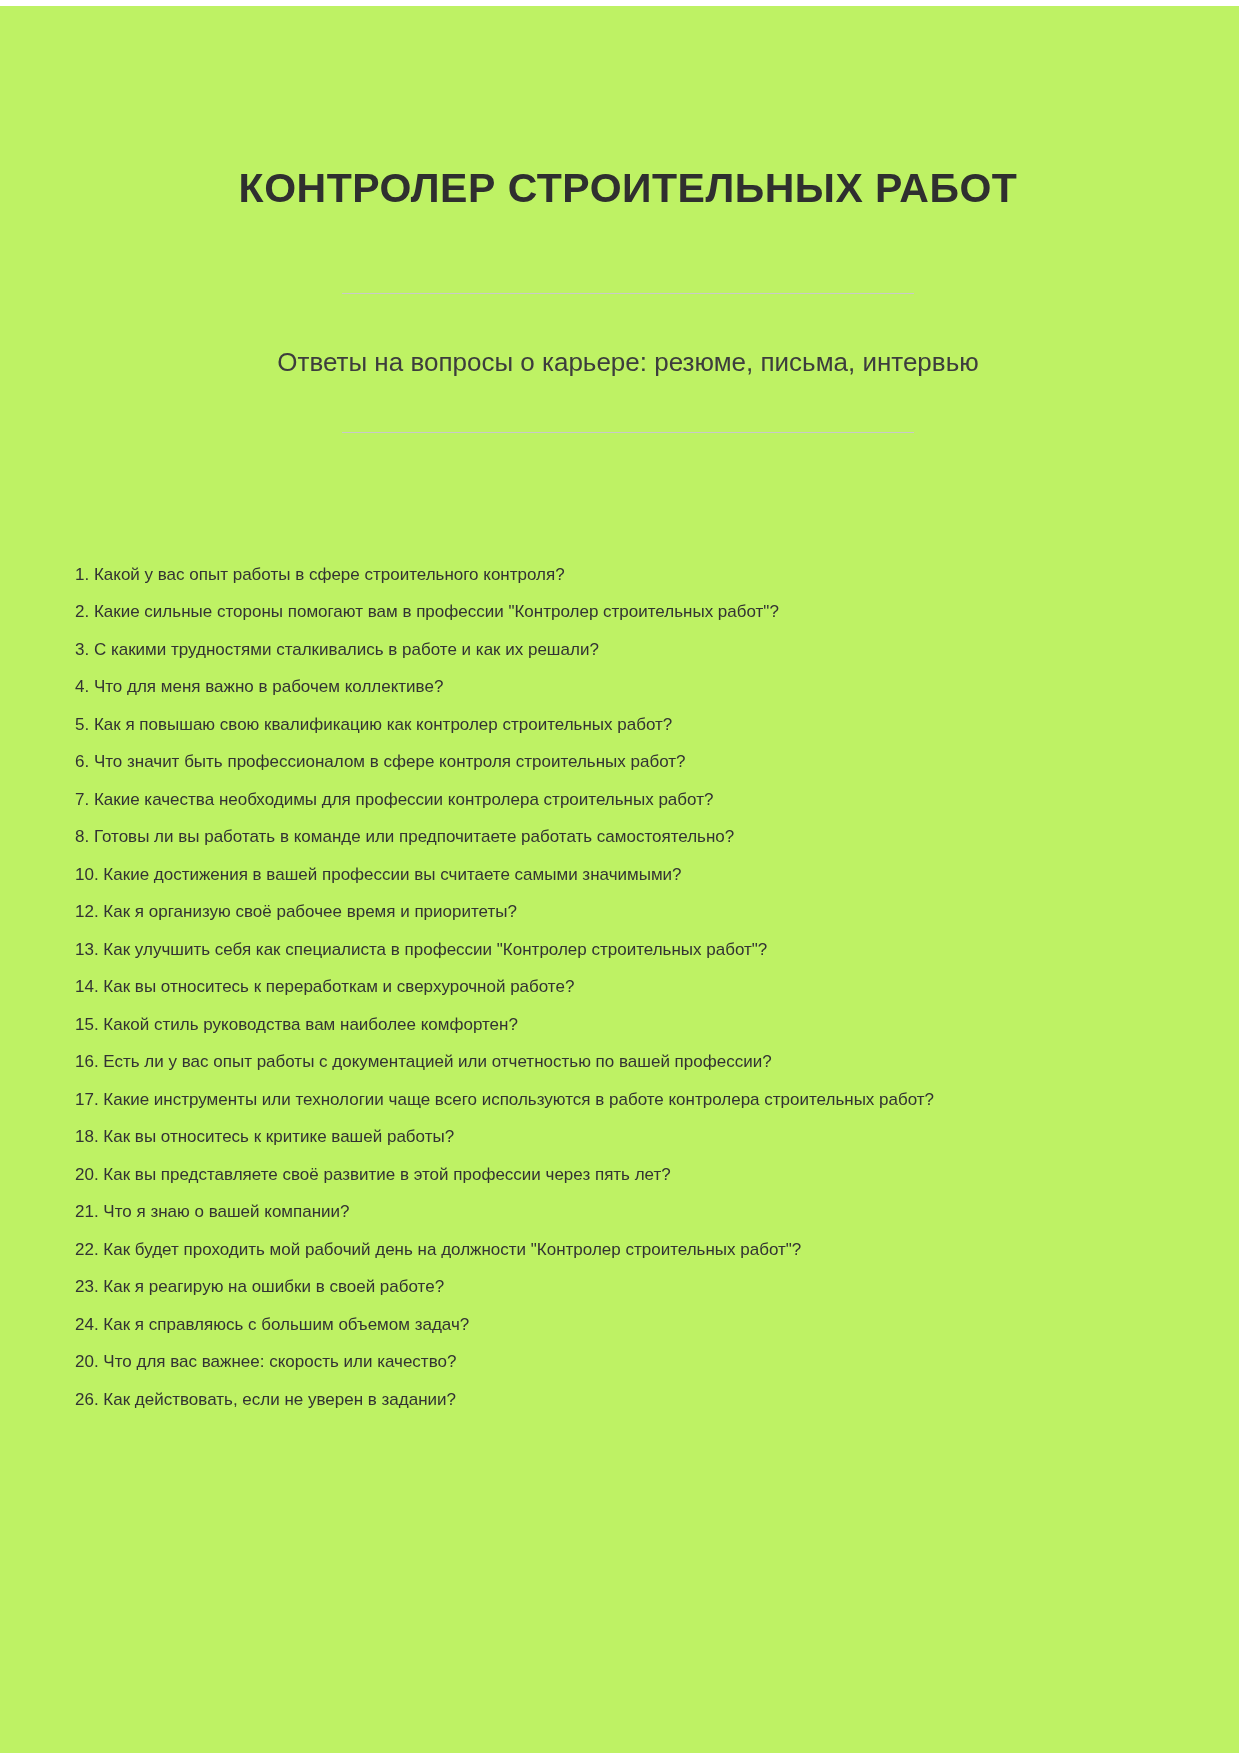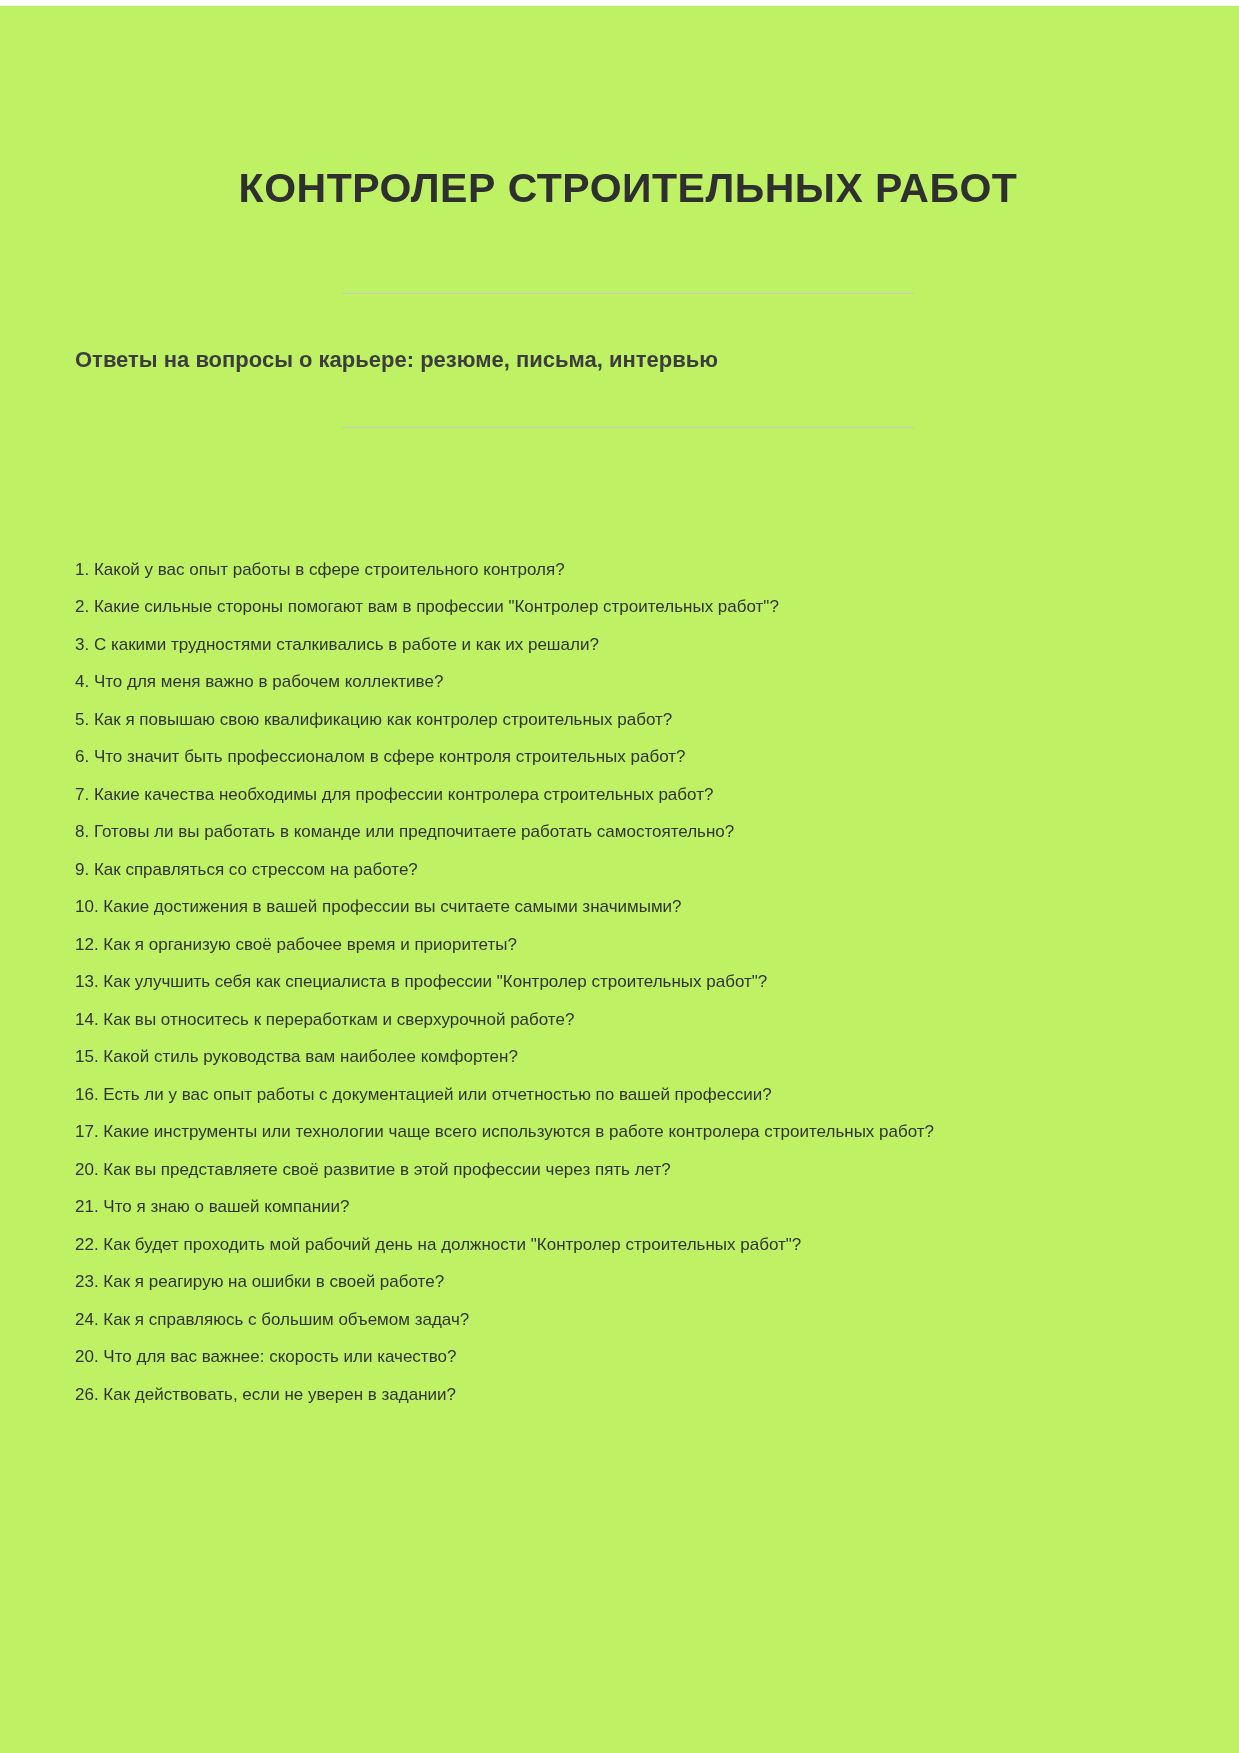--- a/index.html
+++ b/index.html
@@ -32,23 +32,23 @@
   }
 
   .divider {
     width: 572px;
     height: 0;
     border-top: 1px solid #c9c9c9;
     margin: 0 auto;
   }
 
   .doc-subtitle {
-    text-align: left;
-    font-size: 22px;
-    font-weight: 700;
+    text-align: center;
+    font-size: 26px;
+    font-weight: 400;
     color: #3d3d3d;
     line-height: 1.3;
     margin: 52px auto 52px auto;
   }
 
   .questions {
     margin-top: 128px;
   }
 
   .question-item {
@@ -75,28 +75,28 @@
 
   <div class="questions">
       <div class="question-item">1. Какой у вас опыт работы в сфере строительного контроля?</div>
       <div class="question-item">2. Какие сильные стороны помогают вам в профессии "Контролер строительных работ"?</div>
       <div class="question-item">3. С какими трудностями сталкивались в работе и как их решали?</div>
       <div class="question-item">4. Что для меня важно в рабочем коллективе?</div>
       <div class="question-item">5. Как я повышаю свою квалификацию как контролер строительных работ?</div>
       <div class="question-item">6. Что значит быть профессионалом в сфере контроля строительных работ?</div>
       <div class="question-item">7. Какие качества необходимы для профессии контролера строительных работ?</div>
       <div class="question-item">8. Готовы ли вы работать в команде или предпочитаете работать самостоятельно?</div>
-      <div class="question-item">9. Как справляться со стрессом на работе?</div>
       <div class="question-item">10. Какие достижения в вашей профессии вы считаете самыми значимыми?</div>
       <div class="question-item">12. Как я организую своё рабочее время и приоритеты?</div>
       <div class="question-item">13. Как улучшить себя как специалиста в профессии "Контролер строительных работ"?</div>
       <div class="question-item">14. Как вы относитесь к переработкам и сверхурочной работе?</div>
       <div class="question-item">15. Какой стиль руководства вам наиболее комфортен?</div>
       <div class="question-item">16. Есть ли у вас опыт работы с документацией или отчетностью по вашей профессии?</div>
       <div class="question-item">17. Какие инструменты или технологии чаще всего используются в работе контролера строительных работ?</div>
+      <div class="question-item">18. Как вы относитесь к критике вашей работы?</div>
       <div class="question-item">20. Как вы представляете своё развитие в этой профессии через пять лет?</div>
       <div class="question-item">21. Что я знаю о вашей компании?</div>
       <div class="question-item">22. Как будет проходить мой рабочий день на должности "Контролер строительных работ"?</div>
       <div class="question-item">23. Как я реагирую на ошибки в своей работе?</div>
       <div class="question-item">24. Как я справляюсь с большим объемом задач?</div>
       <div class="question-item">20. Что для вас важнее: скорость или качество?</div>
       <div class="question-item">26. Как действовать, если не уверен в задании?</div>
     </div>
 
 </div>

